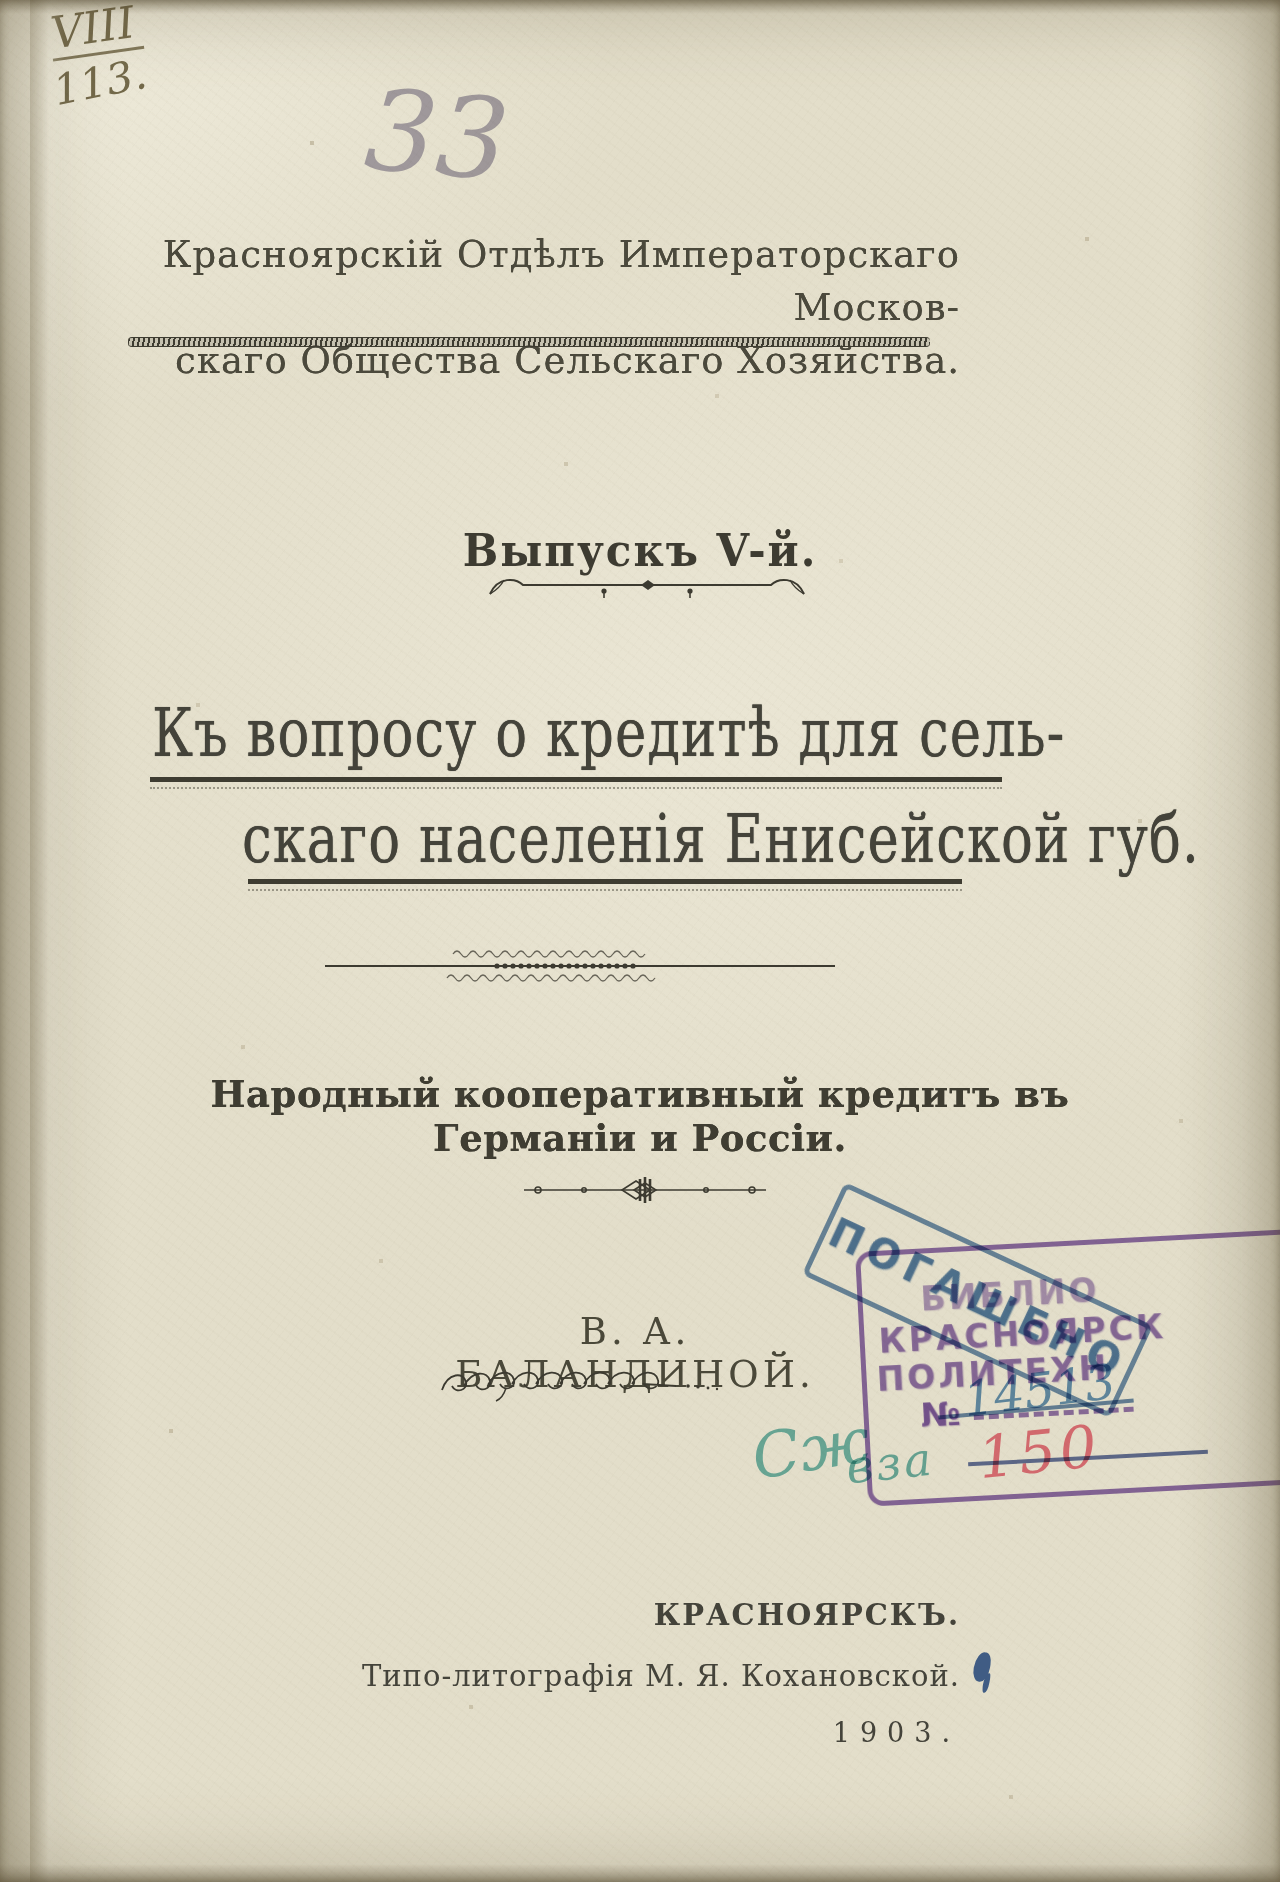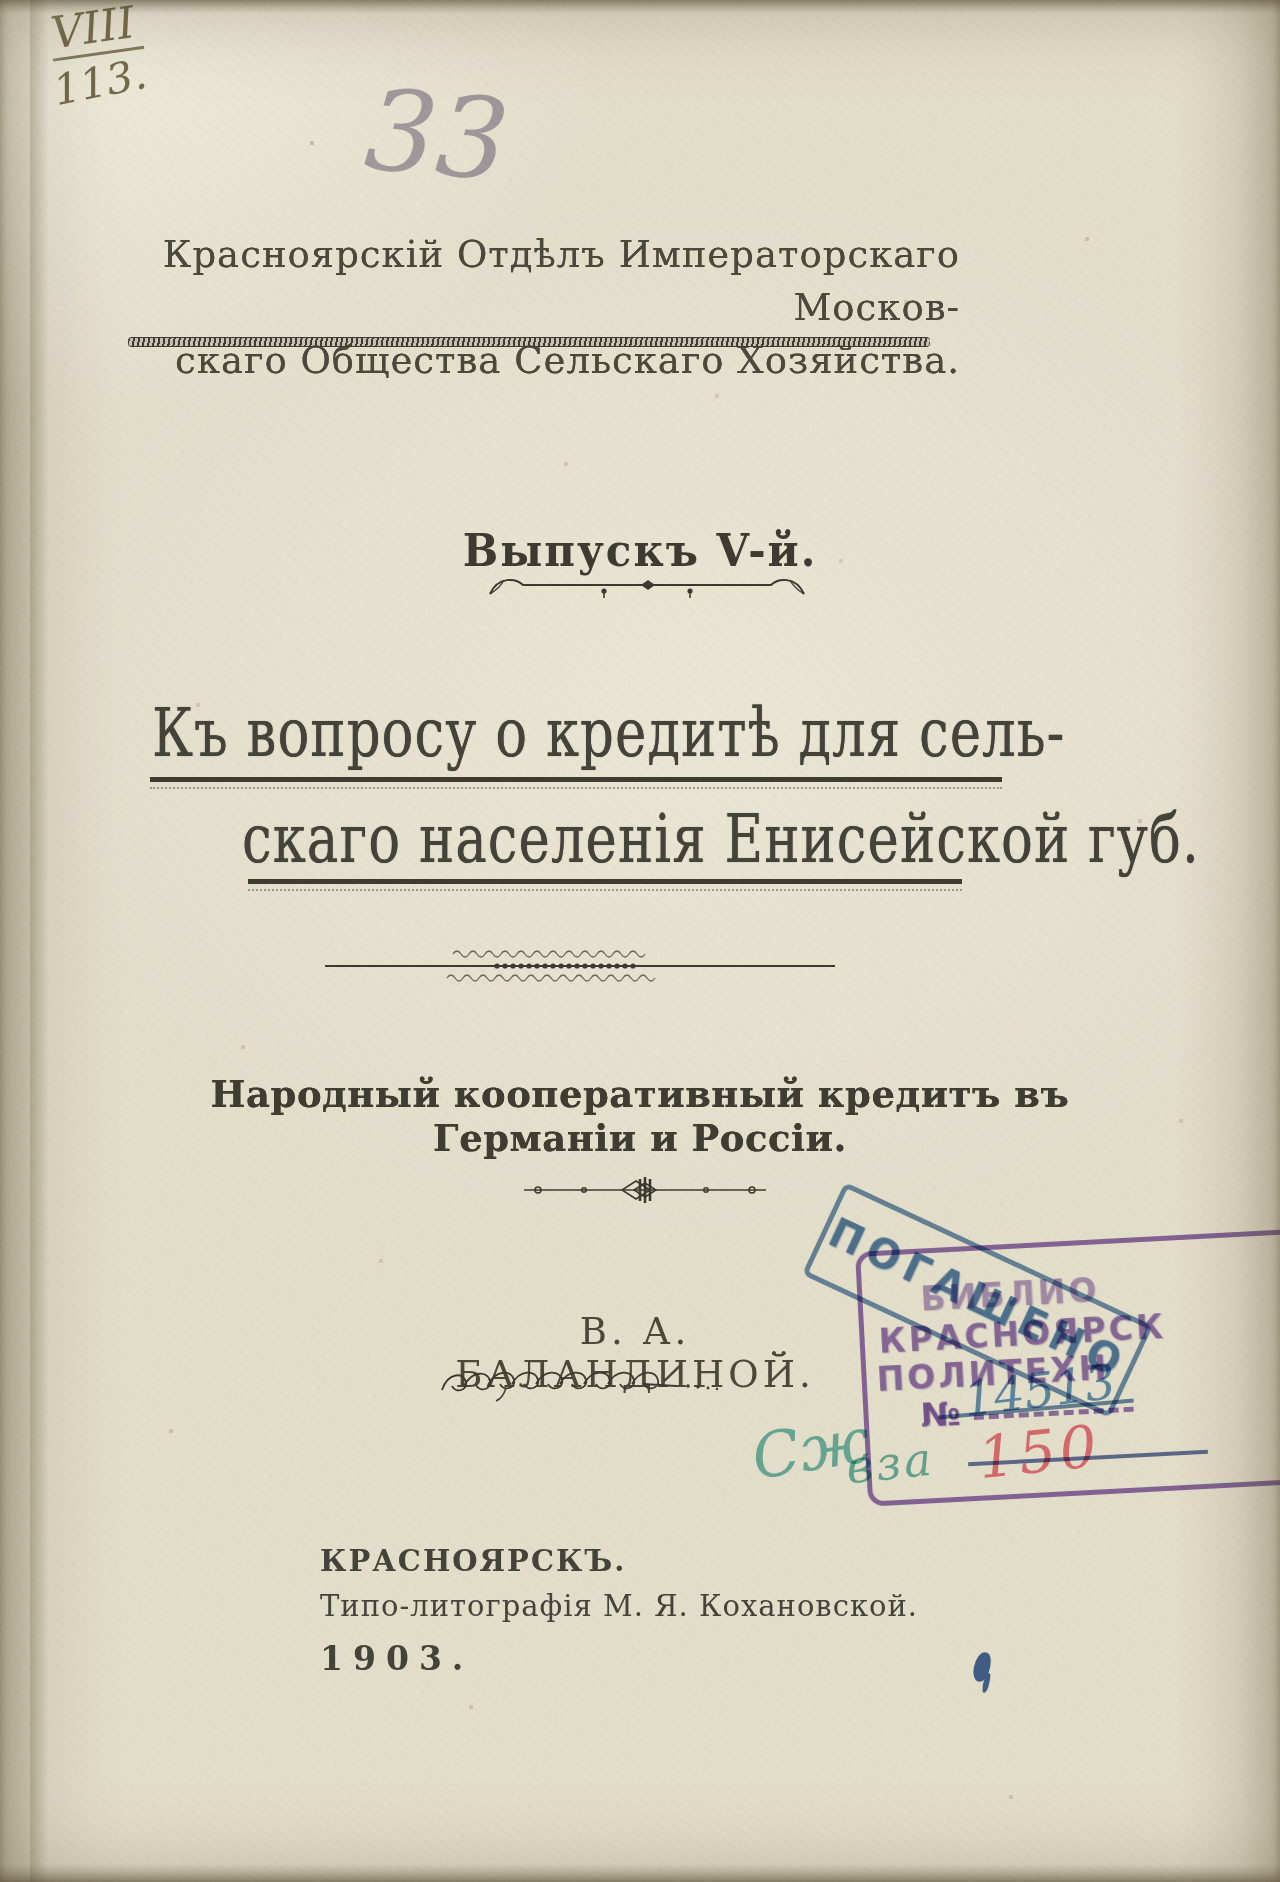--- a/index.html
+++ b/index.html
@@ -48,24 +48,24 @@
   .t2{left:242px;top:799px;}
   .rule{position:absolute;border-top:5px solid #3e3c31;}
   .rule::after{content:"";display:block;height:3px;margin-top:2px;
     border-bottom:2px dotted rgba(62,60,49,.45);}
   .u1{left:150px;top:777px;width:852px;}
   .u2{left:248px;top:879px;width:714px;}
   .subtitle{left:140px;top:1072px;width:1000px;text-align:center;font-size:37px;font-weight:bold;
     color:#3f3d32;letter-spacing:0.5px;text-shadow:0 0 .6px #3f3d32;}
   .author{left:400px;top:1262px;width:470px;text-align:center;font-size:37px;letter-spacing:4px;
     color:#4a4839;margin-top:48px;}
-  .imprint{left:320px;top:1544px;width:640px;text-align:left;color:#44433a;}
+  .imprint{left:320px;top:1598px;width:640px;text-align:right;color:#44433a;}
   .imp-city{font-size:29px;font-weight:bold;letter-spacing:2px;}
-  .imp-printer{font-size:29px;margin-top:11px;letter-spacing:1px;}
-  .imp-year{font-size:33px;font-weight:bold;letter-spacing:10px;margin-top:16px;}
+  .imp-printer{font-size:29px;margin-top:27px;letter-spacing:1px;}
+  .imp-year{font-size:27px;font-weight:normal;letter-spacing:10px;margin-top:24px;}
   .orn{position:absolute;}
   
   .shelf{left:54px;top:4px;color:rgba(111,101,70,.9);font-size:44px;line-height:46px;
     transform:rotate(-11deg);}
   .shelf .frac{display:inline-block;border-bottom:3px solid rgba(111,101,70,.8);
     padding:0 6px 2px 2px;transform:rotate(3deg);}
   .shelf .den{display:block;margin:4px 0 0 -6px;font-size:42px;}
   .pencil33{left:366px;top:70px;font-size:112px;color:rgba(143,137,164,.7);transform:rotate(5deg);
     font-weight:400;}
   .acc-num{left:963px;top:1362px;font-size:48px;color:rgba(79,134,184,.85);transform:rotate(-7deg);}

